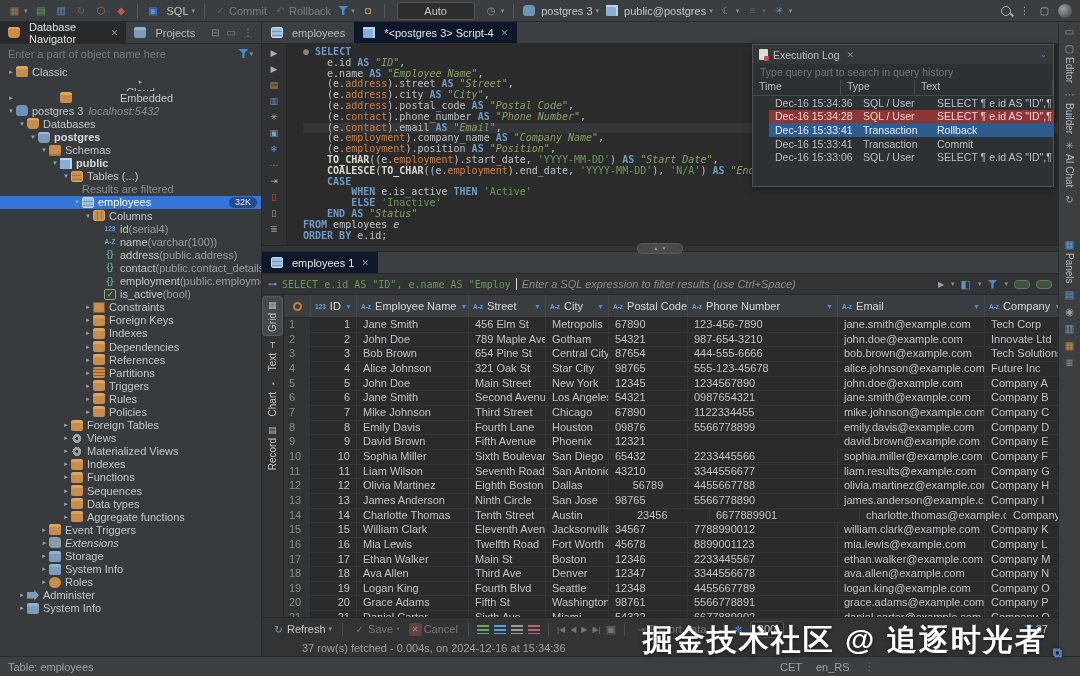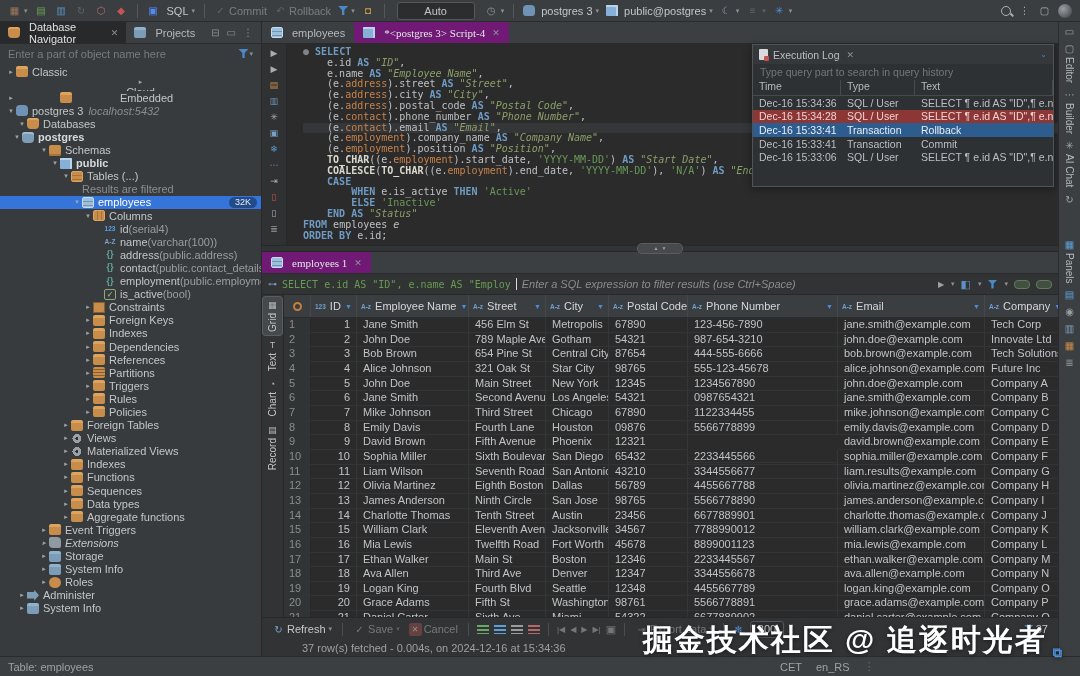--- a/index.html
+++ b/index.html
@@ -63,21 +63,21 @@
   .trow .note{color:#8a8d90;font-style:italic;margin-left:5px;}
   .trow .typ{color:#9a9da0;}
   .trow.dimrow .lbl{color:#8a8d90;}
   .trow.sel{background:#3574d8;}
   .trow.sel .lbl,.trow.sel .typ{color:#fff;}
   .badge{margin-left:auto;background:rgba(0,0,0,.35);color:#e8eaec;border-radius:7px;padding:0 6px;font-size:9px;line-height:11px;}
   
   #center{position:absolute;left:262px;top:22px;width:796px;height:634px;display:flex;flex-direction:column;background:#2b2b2b;}
   .etabs{height:21px;background:#3c3f41;border-bottom:1px solid #2a2b2c;display:flex;flex:none;}
   .etab{display:flex;align-items:center;gap:5px;padding:0 9px;color:#b6b9bc;}
-  .etab.sel{background:#701a75;color:#e3e5e7;font-family:Liberation Serif, serif;}
+  .etab.sel{background:#0f172a;color:#e3e5e7;}
   #editor-wrap{height:201px;flex:none;display:flex;position:relative;background:#2b2b2b;}
   #editor-strip{width:24px;flex:none;background:#2f3133;border-right:1px solid #272829;display:flex;flex-direction:column;
                 align-items:center;padding-top:3px;gap:4px;}
   .esi{width:14px;height:12px;display:flex;align-items:center;justify-content:center;font-size:9px;border-radius:2px;}
   #code{flex:1;overflow:hidden;padding:3px 0 0 16px;font-family:"DejaVu Sans Mono",monospace;font-size:10px;line-height:10.8px;}
   .cl{white-space:pre;height:10.8px;}
   .cl.caret{background:#343638;}
   .tk-b{color:#7f8487;}
   .tk-k{color:#6e9bc4;font-weight:bold;}
   .tk-p{color:#bdc0c4;}
@@ -89,21 +89,21 @@
   
   #exec-log{position:absolute;right:4px;top:0;width:300px;height:141px;background:#2e3133;
             border:1px solid #515456;box-shadow:0 2px 8px rgba(0,0,0,.4);display:flex;flex-direction:column;font-size:10.5px;}
   #exec-header{height:19px;background:#35383a;display:flex;align-items:center;padding:0 6px;gap:5px;flex:none;}
   #exec-header .doc{width:9px;height:11px;background:#d8dadc;border-radius:1px;position:relative;}
   #exec-header .doc::after{content:"";position:absolute;right:-1px;bottom:-1px;width:5px;height:5px;background:#c75450;border-radius:1px;}
   #exec-header .chevd{margin-left:auto;color:#4a88c7;font-size:8px;}
   #exec-search{height:16px;display:flex;align-items:center;padding:0 7px;color:#73777a;flex:none;font-style:normal;}
   .exec-cols{height:15px;display:flex;color:#b6b9bc;background:#2e3133;border-bottom:1px solid #474a4c;flex:none;}
   .exec-cols div{border-right:1px solid #474a4c;padding:0 6px;box-sizing:border-box;}
-  .exec-row{height:13.6px;display:flex;align-items:center;color:#bcbec4;flex:none;}
+  .exec-row{height:13.6px;display:flex;align-items:center;color:#bcbec4;flex:none;margin-left:16px;}
   .exec-row div{padding:0 6px;box-sizing:border-box;white-space:nowrap;overflow:hidden;}
   .exec-row.error{background:#8c3636;color:#f0d3d1;}
   .exec-row.selected{background:#2d5c8f;color:#e8eef4;}
   .ec-time{width:88px;min-width:88px;}
   .ec-type{width:74px;min-width:74px;}
   .ec-text{flex:1;}
   
   #splitter{height:5px;flex:none;background:#313335;position:relative;border-top:1px solid #272829;border-bottom:1px solid #272829;}
   #splitter .pill{position:absolute;left:50%;top:-3px;transform:translateX(-50%);width:44px;height:9px;background:#47494b;
                   border:1px solid #5a5d5f;border-radius:5px;display:flex;align-items:center;justify-content:center;gap:3px;
@@ -294,21 +294,21 @@
           <span class="chev">▾</span>
           <span class="gi gi-elephant"></span>
           <span class="lbl">postgres 3</span>
           <span class="note">localhost:5432</span>
         </div>
         <div class="trow" style="padding-left: 17px;">
           <span class="chev">▾</span>
           <span class="gi gi-db"></span>
           <span class="lbl">Databases</span>
         </div>
-        <div class="trow" style="padding-left: 12px;">
+        <div class="trow" style="padding-left: 28px;">
           <span class="chev">▾</span>
           <span class="gi gi-dbgray"></span>
           <span class="lbl b">postgres</span>
         </div>
         <div class="trow" style="padding-left: 39px;">
           <span class="chev">▾</span>
           <span class="gi gi-schema"></span>
           <span class="lbl">Schemas</span>
         </div>
         <div class="trow" style="padding-left: 50px;">
@@ -801,21 +801,21 @@
                 <div class="gcell" style="width: 150px; min-width: 150px;">3344556677</div>
                 <div class="gcell" style="width: 147px; min-width: 147px;">liam.results@example.com</div>
                 <div class="gcell" style="width: 74px; min-width: 74px;">Company G</div>
               </div>
               <div class="grow">
                 <div class="gcell gut" style="width: 27px; min-width: 27px;">12</div>
                 <div class="gcell num" style="width: 46px; min-width: 46px;">12</div>
                 <div class="gcell" style="width: 112px; min-width: 112px;">Olivia Martinez</div>
                 <div class="gcell" style="width: 77px; min-width: 77px;">Eighth Boston</div>
                 <div class="gcell" style="width: 63px; min-width: 63px;">Dallas</div>
-                <div class="gcell" style="width: 79px; min-width: 79px;">56789</div>
+                <div class="gcell" style="width: 79px; min-width: 79px; text-align: center;">56789</div>
                 <div class="gcell" style="width: 150px; min-width: 150px;">4455667788</div>
                 <div class="gcell" style="width: 147px; min-width: 147px;">olivia.martinez@example.com</div>
                 <div class="gcell" style="width: 74px; min-width: 74px;">Company H</div>
               </div>
               <div class="grow">
                 <div class="gcell gut" style="width: 27px; min-width: 27px;">13</div>
                 <div class="gcell num" style="width: 46px; min-width: 46px;">13</div>
                 <div class="gcell" style="width: 112px; min-width: 112px;">James Anderson</div>
                 <div class="gcell" style="width: 77px; min-width: 77px;">Ninth Circle</div>
                 <div class="gcell" style="width: 63px; min-width: 63px;">San Jose</div>
@@ -823,21 +823,21 @@
                 <div class="gcell" style="width: 150px; min-width: 150px;">5566778890</div>
                 <div class="gcell" style="width: 147px; min-width: 147px;">james.anderson@example.com</div>
                 <div class="gcell" style="width: 74px; min-width: 74px;">Company I</div>
               </div>
               <div class="grow">
                 <div class="gcell gut" style="width: 27px; min-width: 27px;">14</div>
                 <div class="gcell num" style="width: 46px; min-width: 46px;">14</div>
                 <div class="gcell" style="width: 112px; min-width: 112px;">Charlotte Thomas</div>
                 <div class="gcell" style="width: 77px; min-width: 77px;">Tenth Street</div>
                 <div class="gcell" style="width: 63px; min-width: 63px;">Austin</div>
-                <div class="gcell" style="width: 79px; min-width: 79px;">23456</div>
+                <div class="gcell" style="width: 79px; min-width: 79px; margin-left: 22px;">23456</div>
                 <div class="gcell" style="width: 150px; min-width: 150px;">6677889901</div>
                 <div class="gcell" style="width: 147px; min-width: 147px;">charlotte.thomas@example.com</div>
                 <div class="gcell" style="width: 74px; min-width: 74px;">Company J</div>
               </div>
               <div class="grow">
                 <div class="gcell gut" style="width: 27px; min-width: 27px;">15</div>
                 <div class="gcell num" style="width: 46px; min-width: 46px;">15</div>
                 <div class="gcell" style="width: 112px; min-width: 112px;">William Clark</div>
                 <div class="gcell" style="width: 77px; min-width: 77px;">Eleventh Avenue</div>
                 <div class="gcell" style="width: 63px; min-width: 63px;">Jacksonville</div>

